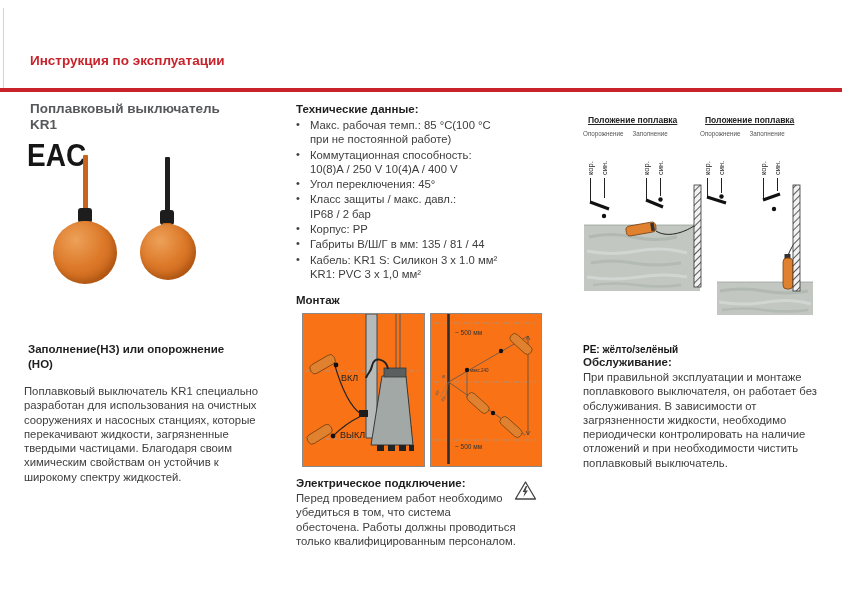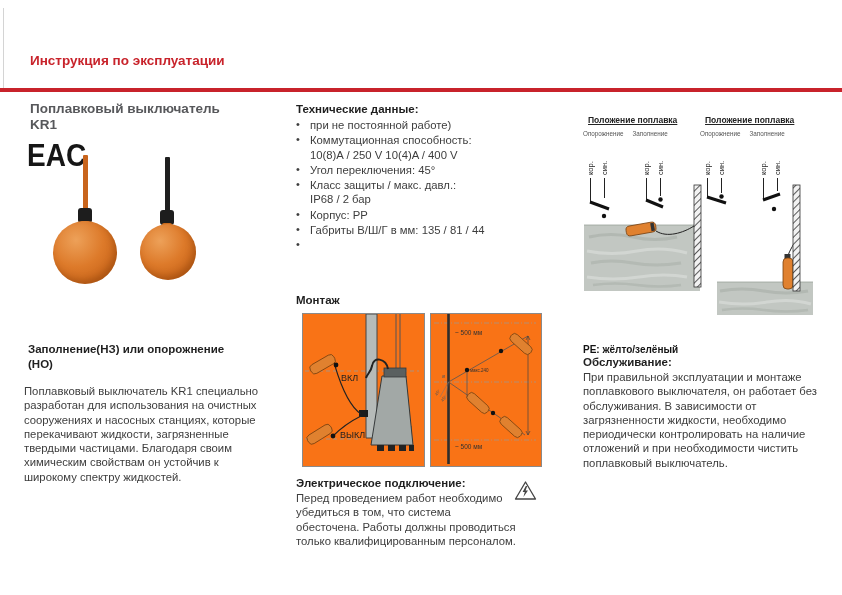--- a/index.html
+++ b/index.html
@@ -71,20 +71,21 @@
   </div>
 
   <div class="abs h2 fill-heading">Заполнение(НЗ) или опорожнение (НО)</div>
   <div class="abs body-text fill-body">Поплавковый выключатель KR1 специально разработан для использования на очистных сооружениях и насосных станциях, которые перекачивают жидкости, загрязненные твердыми частицами. Благодаря своим химическим свойствам он устойчив к широкому спектру жидкостей.</div>
 
   <div class="abs h2 tech-heading">Технические данные:</div>
   <ul class="abs tech-list">
     <li>
         <span class="b">•</span>
         <span class="t">
+          <div>Макс. рабочая темп.: 85 °C(100 °C</div>
           <div>при не постоянной работе)</div>
         </span>
       </li>
     <li>
         <span class="b">•</span>
         <span class="t">
           <div>Коммутационная способность:</div>
           <div>10(8)A / 250 V 10(4)A / 400 V</div>
         </span>
       </li>
@@ -108,20 +109,24 @@
         </span>
       </li>
     <li>
         <span class="b">•</span>
         <span class="t">
           <div>Габриты В/Ш/Г в мм: 135 / 81 / 44</div>
         </span>
       </li>
     <li>
         <span class="b">•</span>
+        <span class="t">
+          <div>Кабель: KR1 S: Силикон 3 x 1.0 мм²</div>
+          <div>KR1: PVC 3 x 1,0 мм²</div>
+        </span>
       </li>
   </ul>
 
   <div class="abs h2 montage-heading">Монтаж</div>
 
   <div class="abs diagram-box" style="left:302px;top:313px;width:121px;height:152px;">
     <svg width="119" height="150" viewBox="0 0 119 150">
       <line x1="2" y1="57" x2="116" y2="57" stroke="#9a9a9a" stroke-width="0.8" stroke-dasharray="4 3"></line>
       <line x1="2" y1="125" x2="58" y2="125" stroke="#9a9a9a" stroke-width="0.8" stroke-dasharray="4 3"></line>
       <line x1="93" y1="0" x2="93" y2="56" stroke="#555" stroke-width="1"></line>

